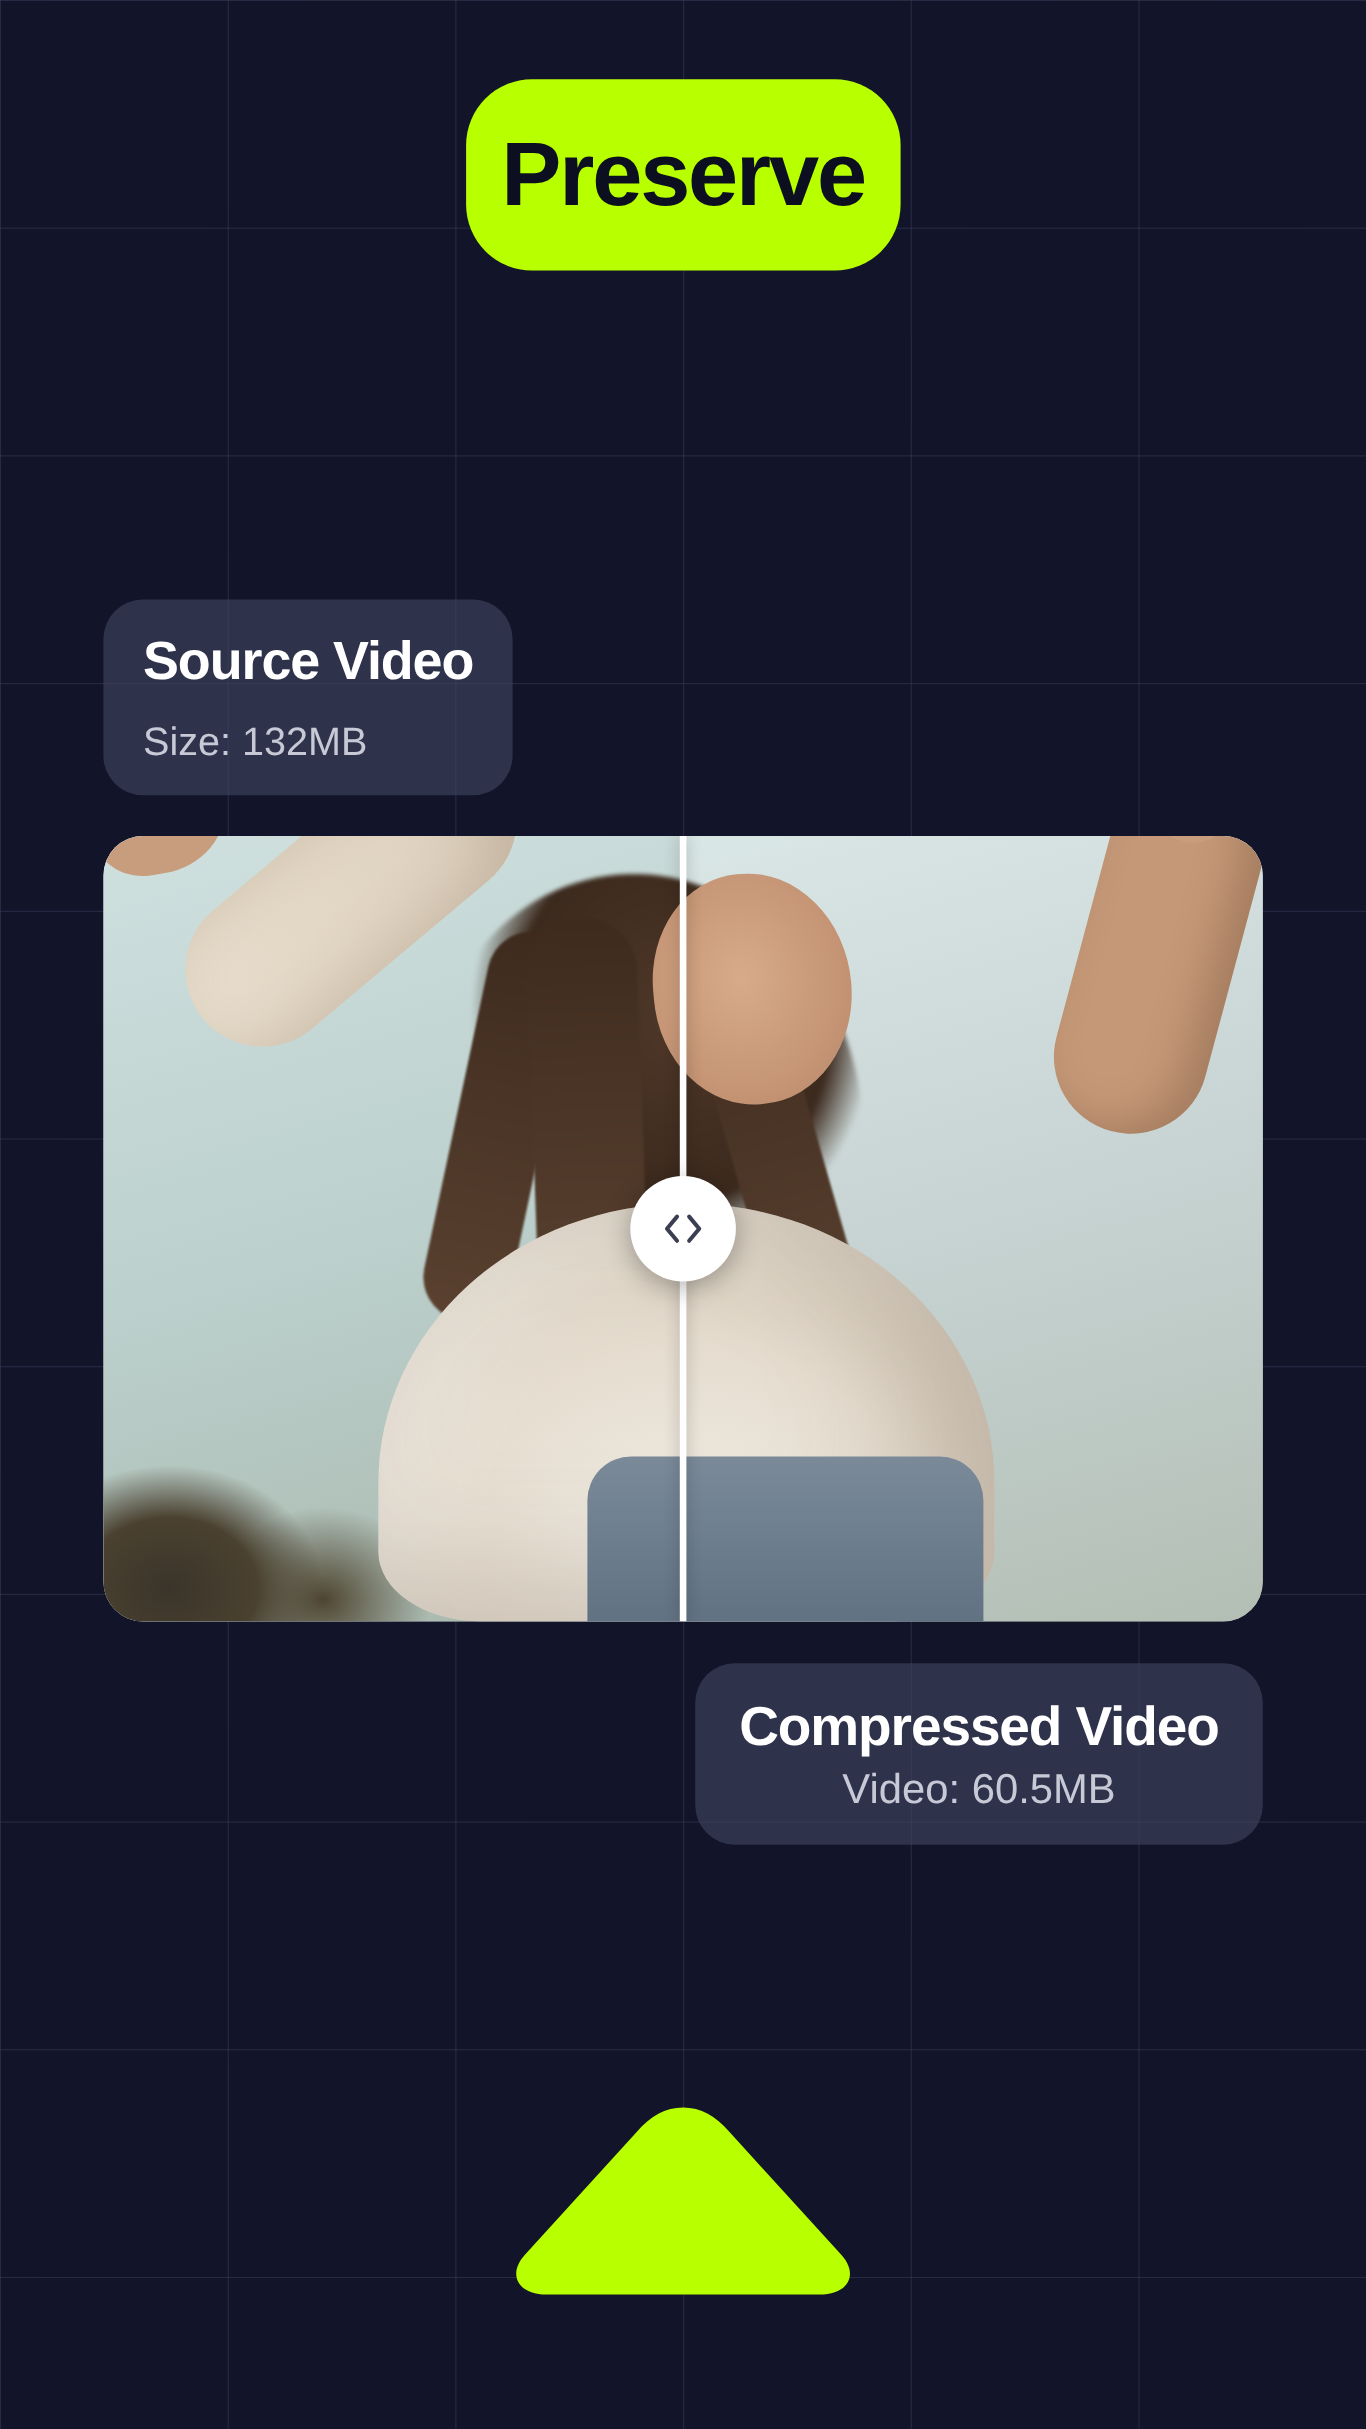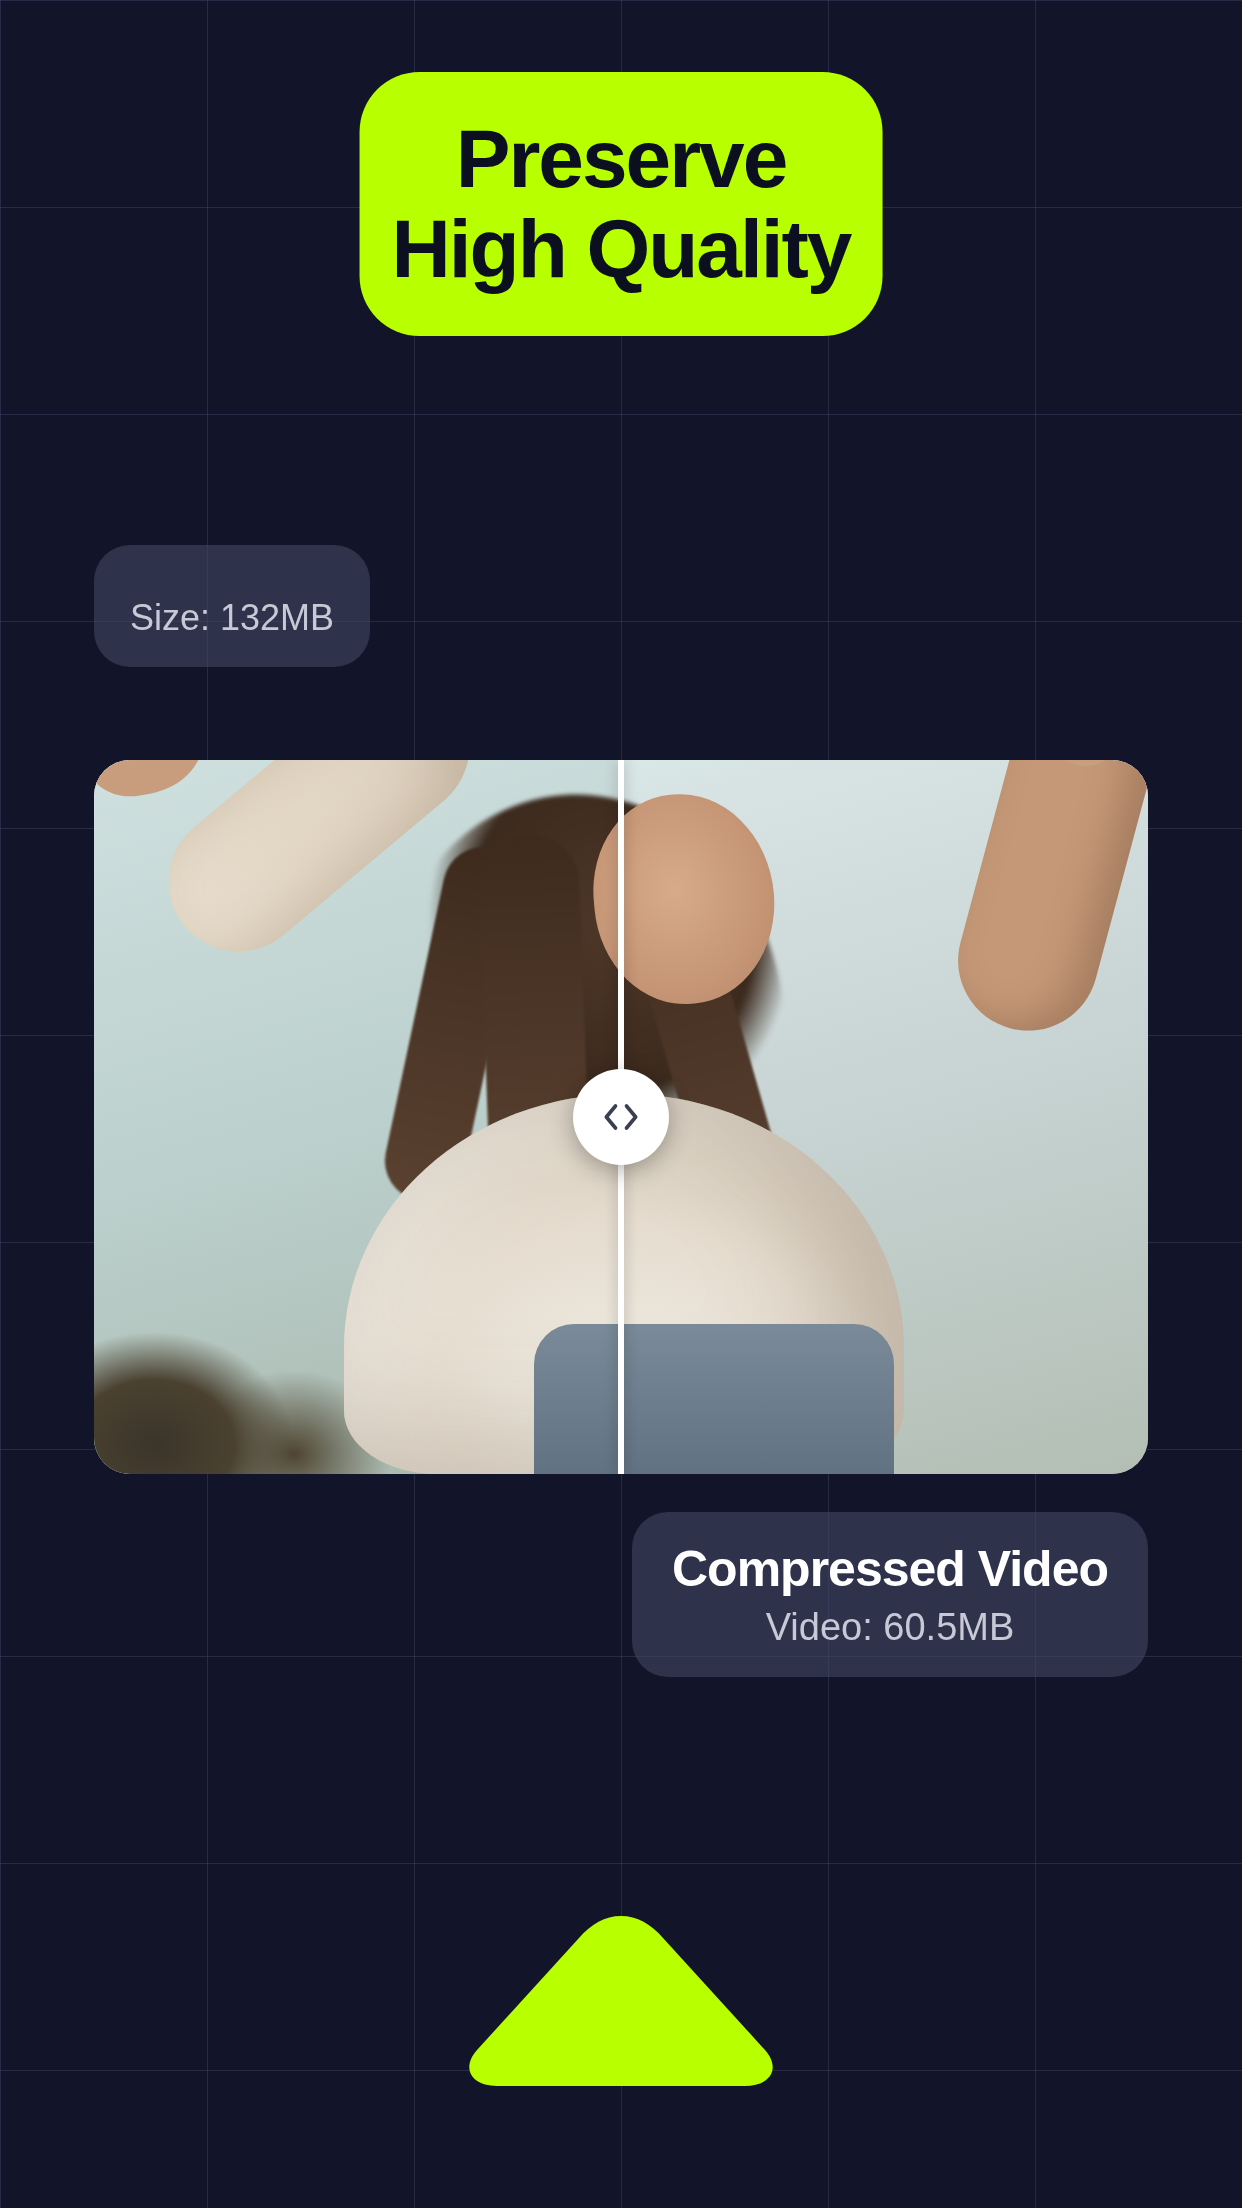--- a/index.html
+++ b/index.html
@@ -211,24 +211,24 @@
     }
     .arrowhead svg { display: block; }
   </style>
 </head>
 <body>
 
 <div class="grid-bg"></div>
 
 <div class="headline-pill">
   <div class="line">Preserve</div>
-  <div class="line">High Quality</div>
 </div>
 
 <div class="info-card source-card">
+  <div class="card-title">Source Video</div>
   <div class="card-sub">Size: 132MB</div>
 </div>
 
 <div class="image-compare">
   <div class="sky-left"></div>
   <div class="sky-right"></div>
   <div class="trees"></div>
   <div class="body-shape">
     <div class="hair"></div>
     <div class="hair-strand s1"></div>

